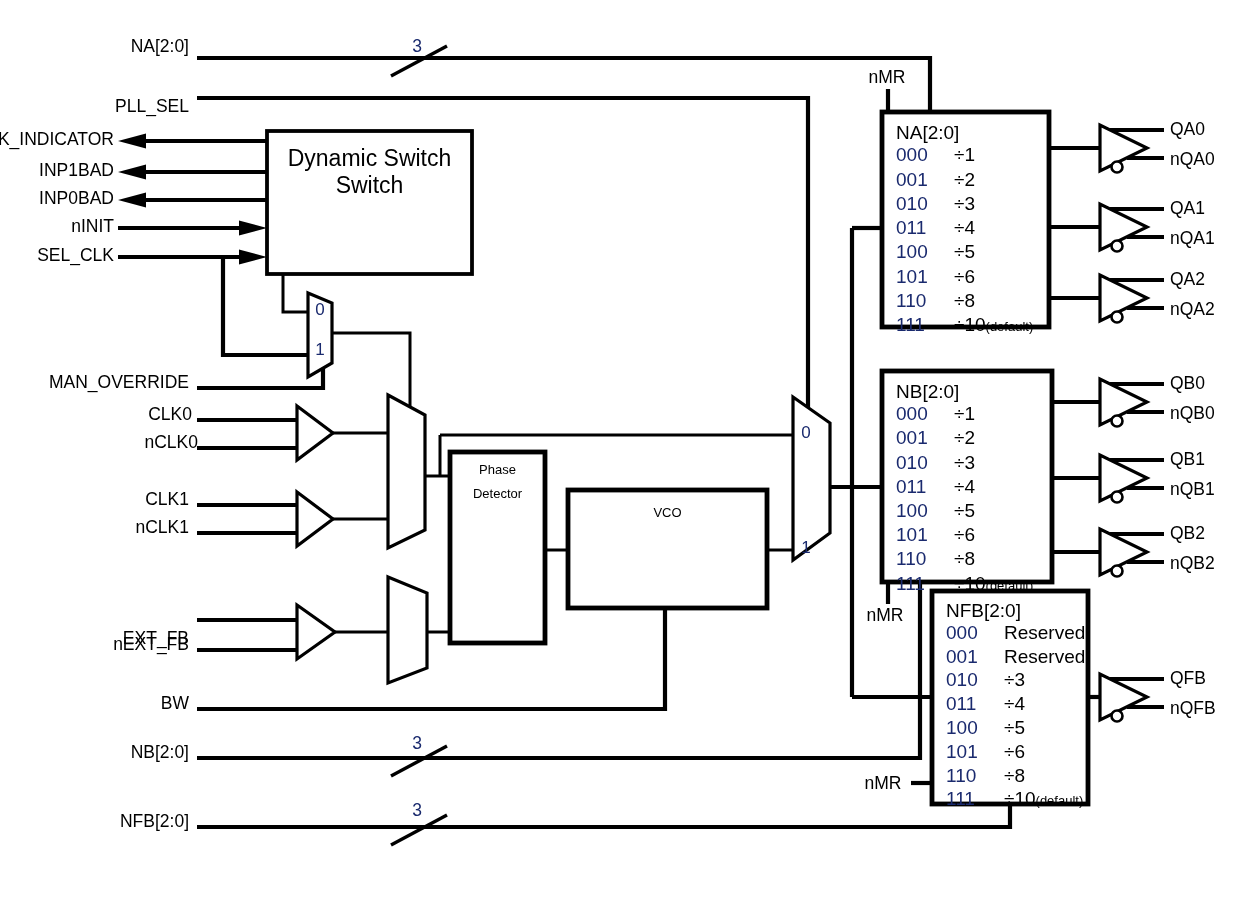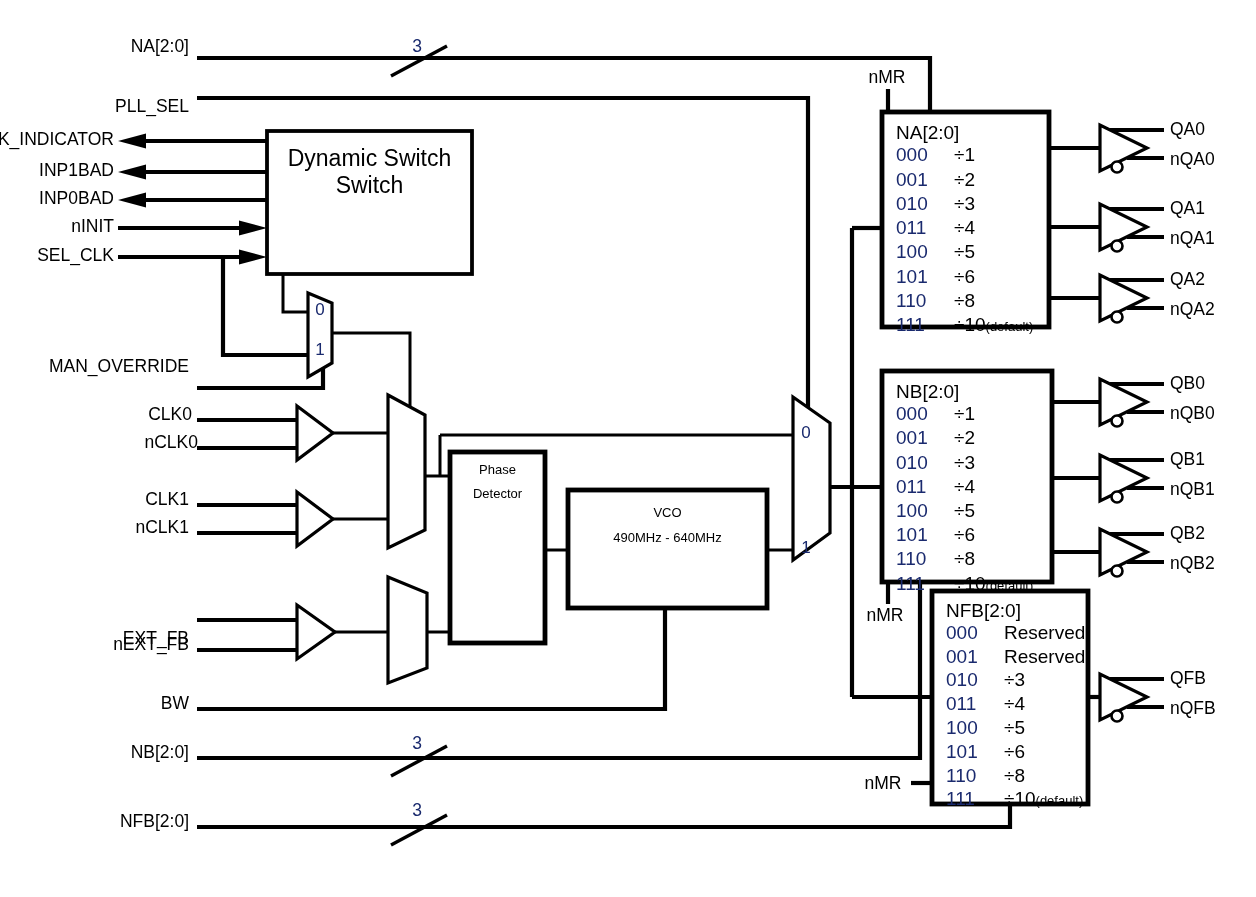--- a/index.html
+++ b/index.html
@@ -144,21 +144,21 @@
 
   <div id="labels">
 
     <div class="lbl rt" style="left:29px;top:36px">NA[2:0]</div>
     <div class="lbl rt" style="left:29px;top:96px">PLL_SEL</div>
     <div class="lbl rt" style="left:-46px;top:129px">CLK_INDICATOR</div>
     <div class="lbl rt" style="left:-46px;top:160px">INP1BAD</div>
     <div class="lbl rt" style="left:-46px;top:188px">INP0BAD</div>
     <div class="lbl rt" style="left:-46px;top:216px">nINIT</div>
     <div class="lbl rt" style="left:-46px;top:245px">SEL_CLK</div>
-    <div class="lbl rt" style="left:29px;top:356px">MAN_OVERRIDE</div>
+    <div class="lbl rt" style="left:29px;top:372px">MAN_OVERRIDE</div>
     <div class="lbl rt" style="left:32px;top:404px">CLK0</div>
     <div class="lbl rt" style="left:38px;top:432px">nCLK0</div>
     <div class="lbl rt" style="left:29px;top:489px">CLK1</div>
     <div class="lbl rt" style="left:29px;top:517px">nCLK1</div>
     <div class="lbl rt" style="left:29px;top:628px">EXT_FB</div>
     <div class="lbl rt" style="left:29px;top:634px">nEXT_FB</div>
     <div class="lbl rt" style="left:29px;top:693px">BW</div>
     <div class="lbl rt" style="left:29px;top:742px">NB[2:0]</div>
     <div class="lbl rt" style="left:29px;top:811px">NFB[2:0]</div>
 
@@ -178,21 +178,20 @@
     <div class="blocktitle dsl-t">
       <div>Dynamic Switch</div>
       <div>Switch</div>
     </div>
     <div class="blocktitle pd-t">
       <div>Phase</div>
       <div>Detector</div>
     </div>
     <div class="blocktitle vco-t">
       <div>VCO</div>
-      <div>490MHz - 640MHz</div>
     </div>
 
     <div class="divtable" style="left:896px;top:122px;width:150px;line-height:22.3px">
       <div class="trow">NA[2:0]</div>
       <div>
 
           <div class="trow"><span class="code">000</span><span class="val"><span>÷1</span><span class="small"></span></span></div>
 
           <div class="trow"><span class="code">001</span><span class="val"><span>÷2</span><span class="small"></span></span></div>
 

